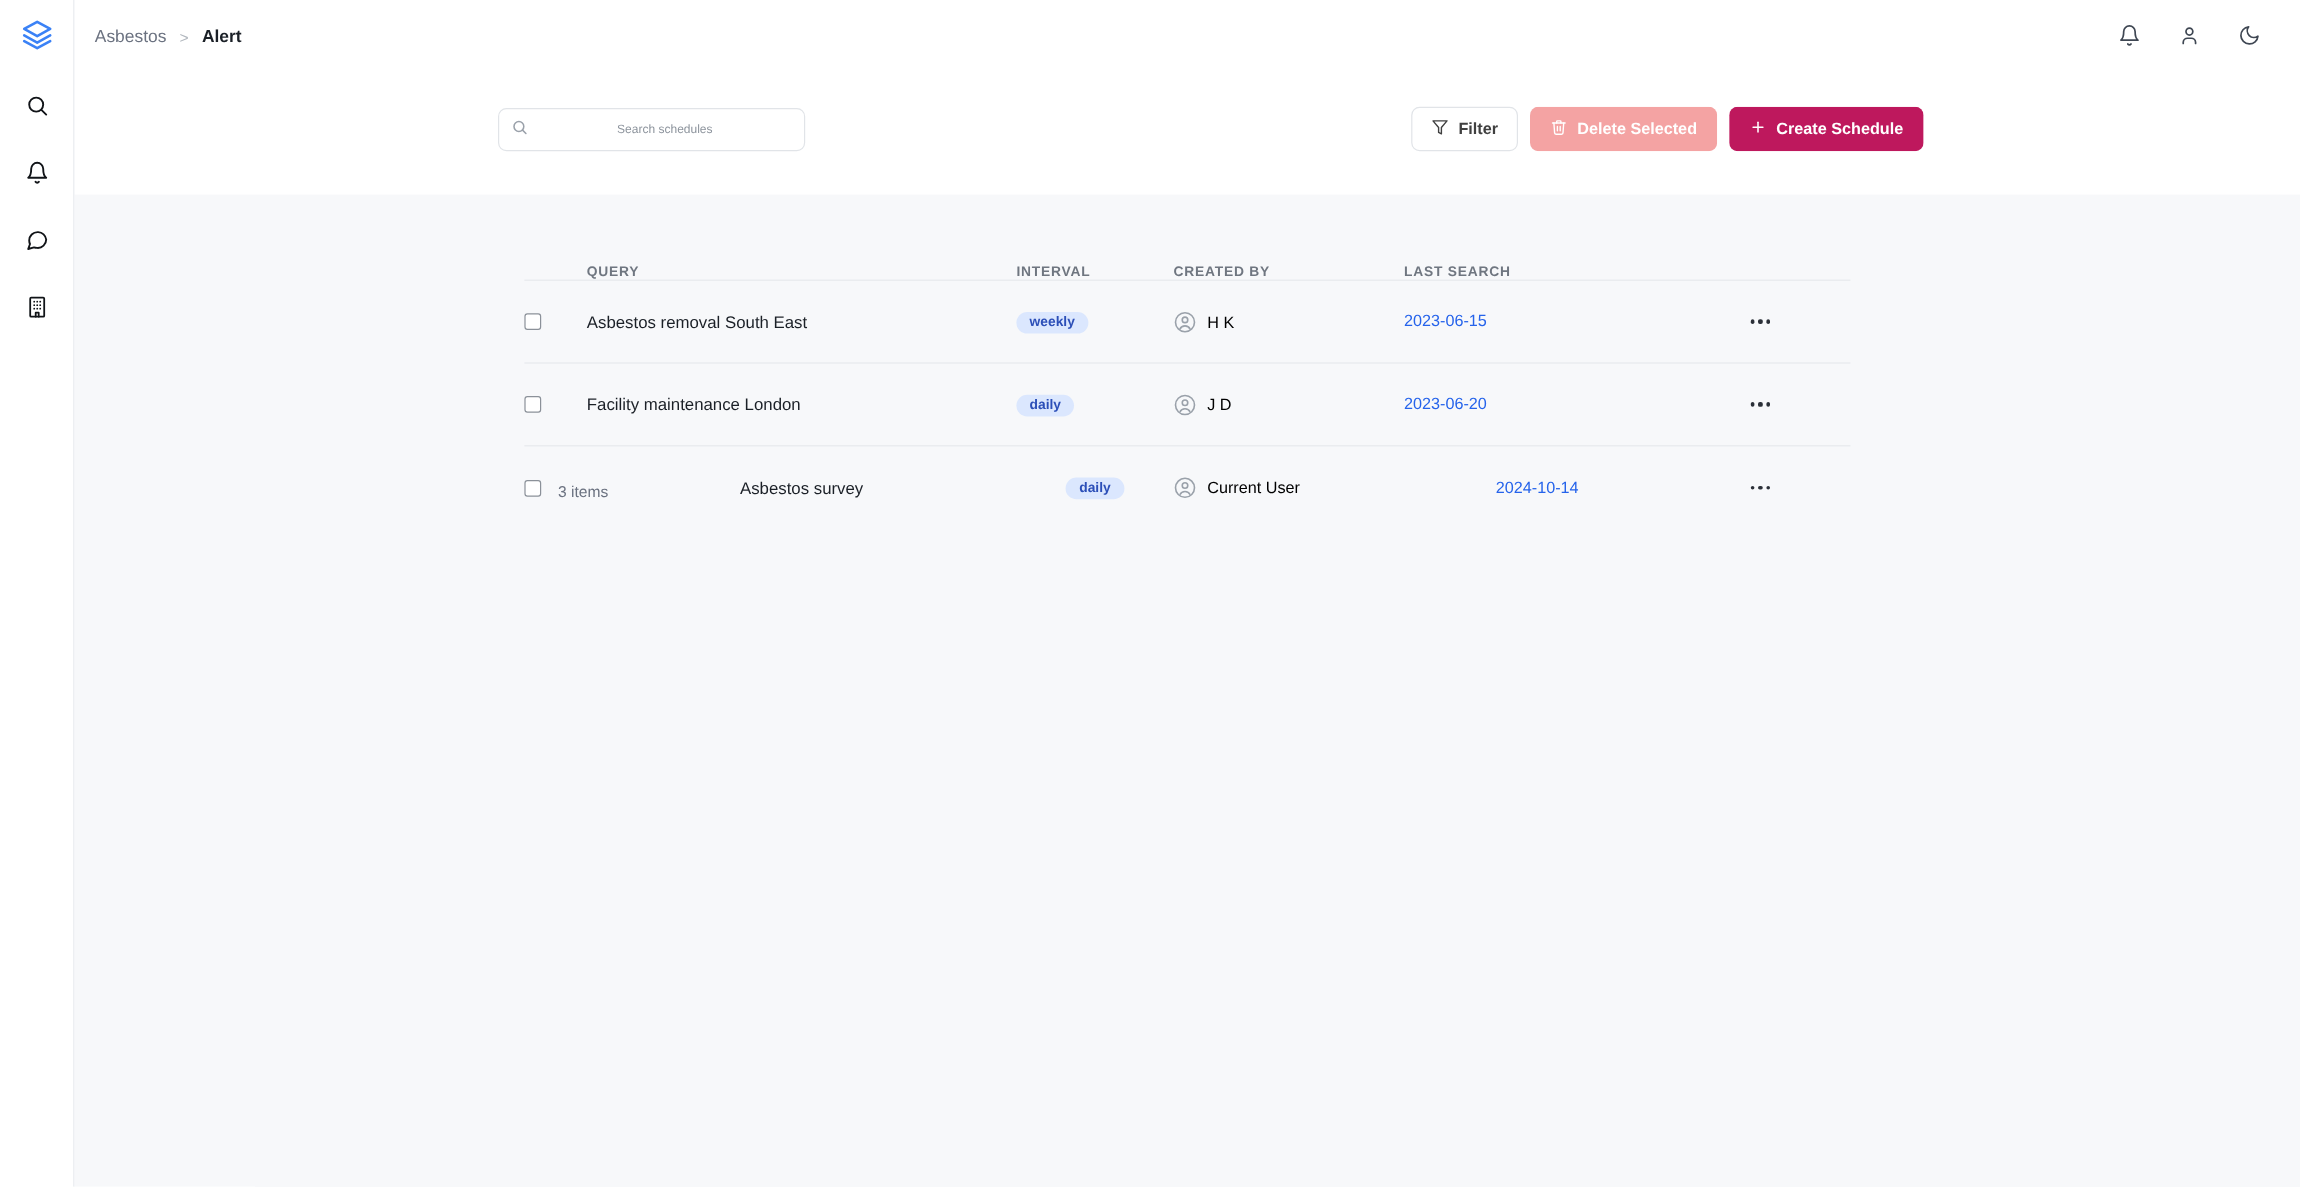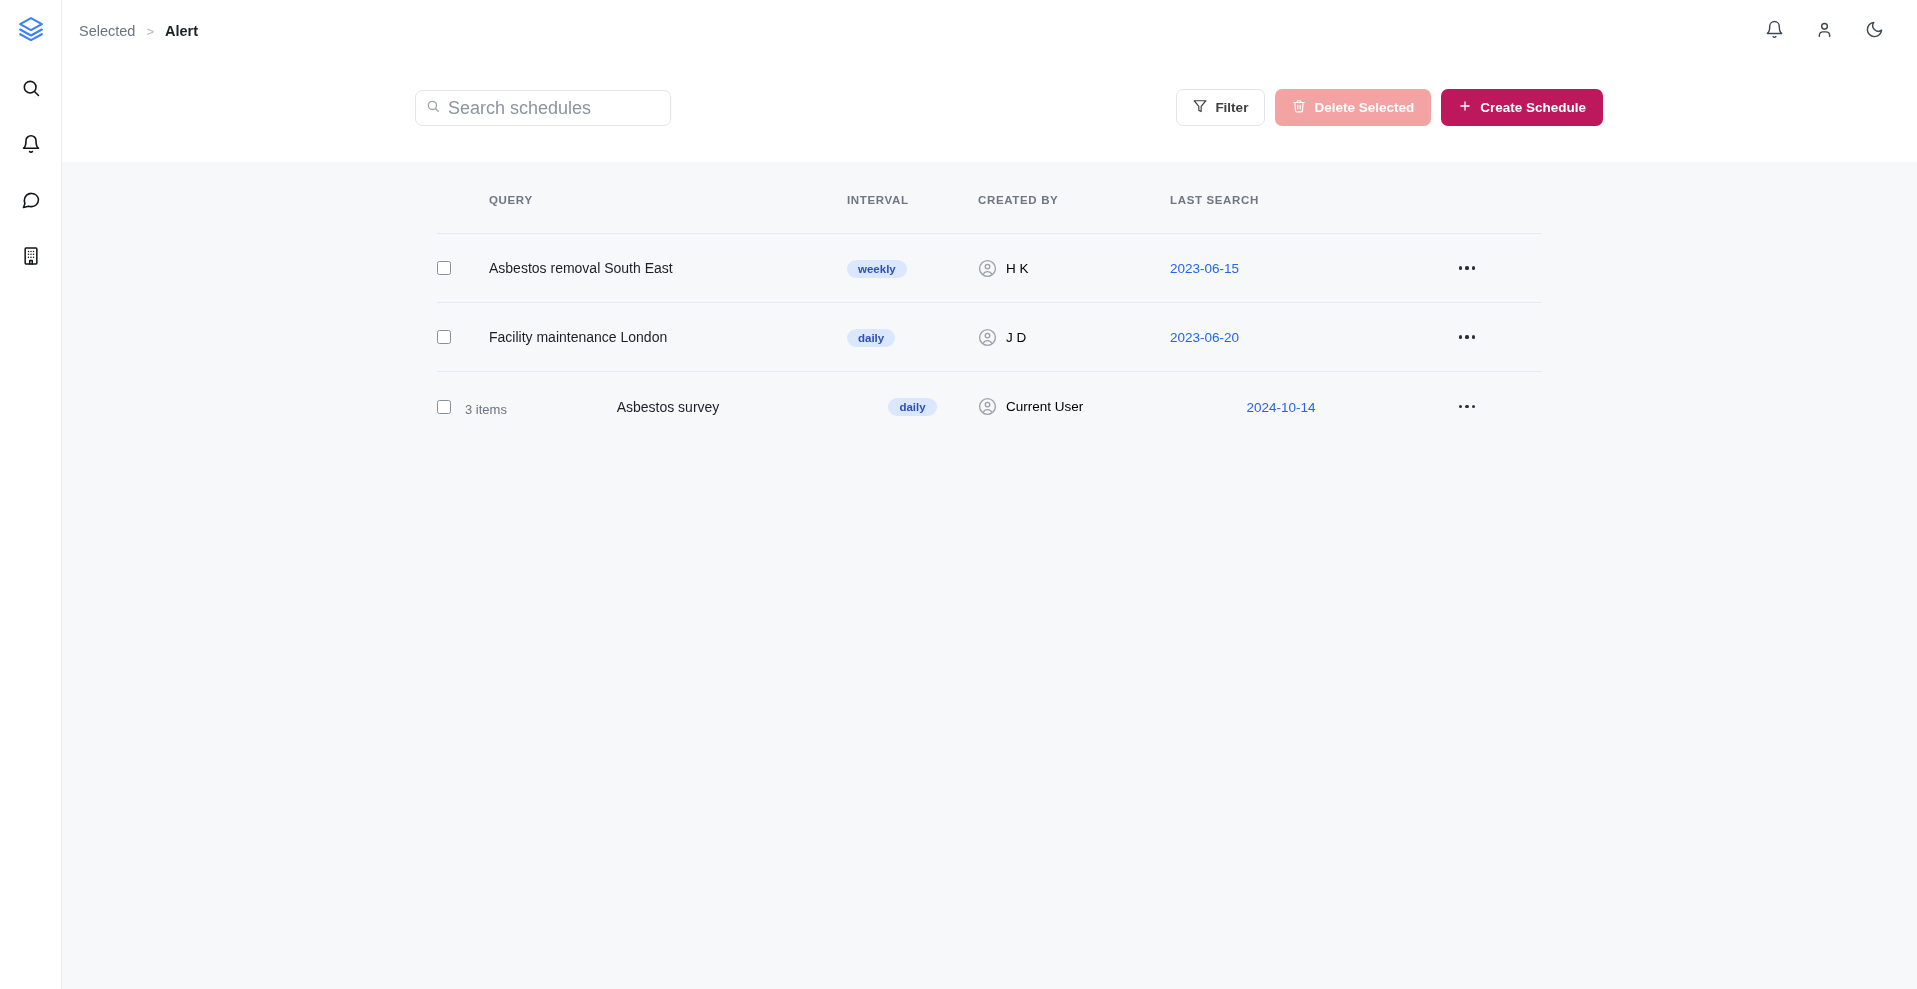--- a/index.html
+++ b/index.html
@@ -103,23 +103,24 @@
     align-items: center;
     padding: 0 10px;
     gap: 8px;
   }
   .search-wrap svg { flex: 0 0 auto; color: #9aa1aa; }
   .search-input {
     border: none;
     outline: none;
     flex: 1 1 auto;
     font-family: "Liberation Sans", sans-serif;
-    font-size: 18px;
+    font-size: 10px;
     color: #b91c1c;
     background: transparent;
+    text-align: center;
   }
   .search-input::placeholder { color: #8d949d; }
 
   .btn-group {
     position: absolute;
     right: 314px; top: 27px;
     display: flex;
     align-items: center;
     gap: 10px;
   }
@@ -163,21 +164,21 @@
   }
 
   .table {
     position: absolute;
     left: 375px; top: 32px;
     width: 1105px;
   }
 
   .thead {
     display: flex;
-    align-items: flex-start;
+    align-items: flex-end;
     height: 40px;
     border-bottom: 1px solid #e6e9ed;
   }
   .th {
     font-size: 11.5px;
     letter-spacing: 0.65px;
     color: #6f7680;
     font-weight: 600;
     text-transform: uppercase;
   }
@@ -322,21 +323,21 @@
           <line x1="12" y1="13.5" x2="12.01" y2="13.5"></line>
           <line x1="15" y1="13.5" x2="15.01" y2="13.5"></line>
           <path d="M10.5 21.5v-4h3v4"></path>
         </svg>
       </span>
     </div>
   </nav>
 
   <header class="topbar">
     <div class="breadcrumb">
-      <span class="crumb-root">Selected</span>
+      <span class="crumb-root">Asbestos</span>
       <span class="crumb-sep">&gt;</span>
       <span class="crumb-current">Alert</span>
     </div>
 
     <div class="topbar-actions">
       <button class="top-icon-btn">
         <span>
           <svg width="19" height="19" viewBox="0 0 24 24" fill="none" stroke="currentColor" stroke-width="1.8" stroke-linecap="round" stroke-linejoin="round">
             <path d="M18 8a6 6 0 1 0-12 0c0 7-3 9-3 9h18s-3-2-3-9"></path>
             <path d="M13.7 21a2 2 0 0 1-3.4 0"></path>

